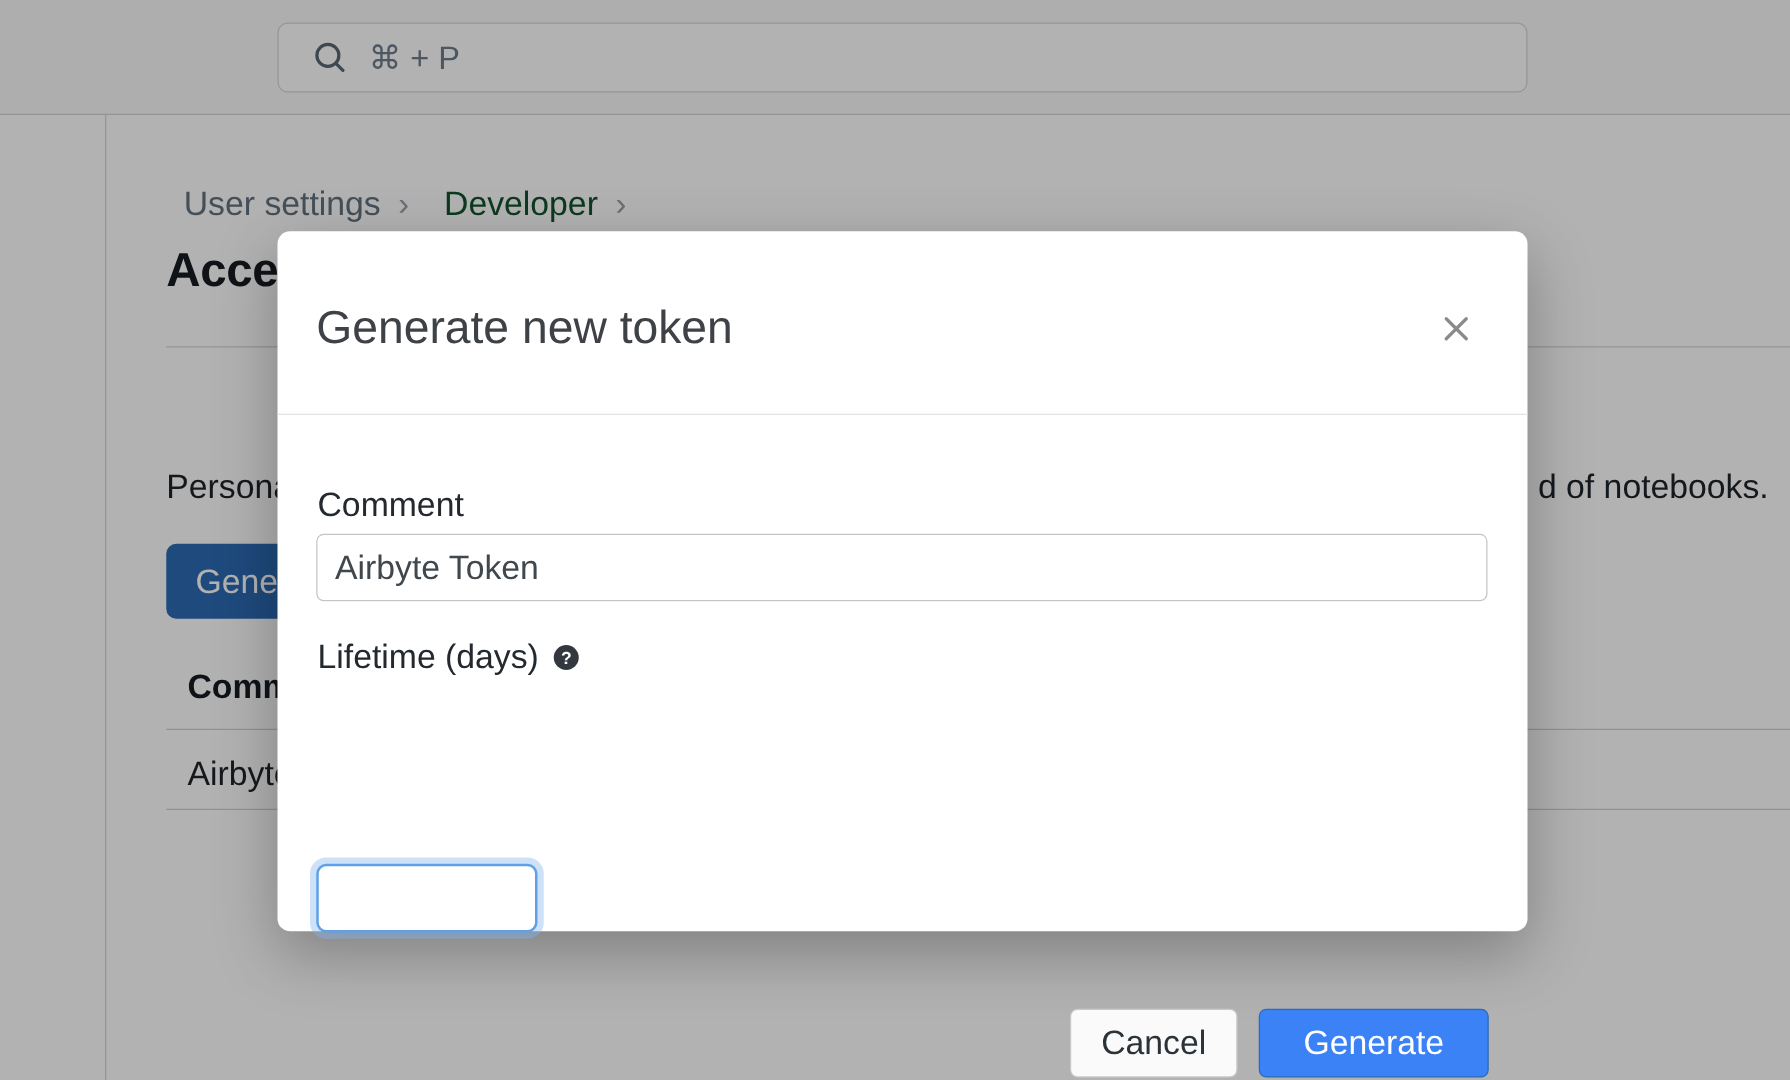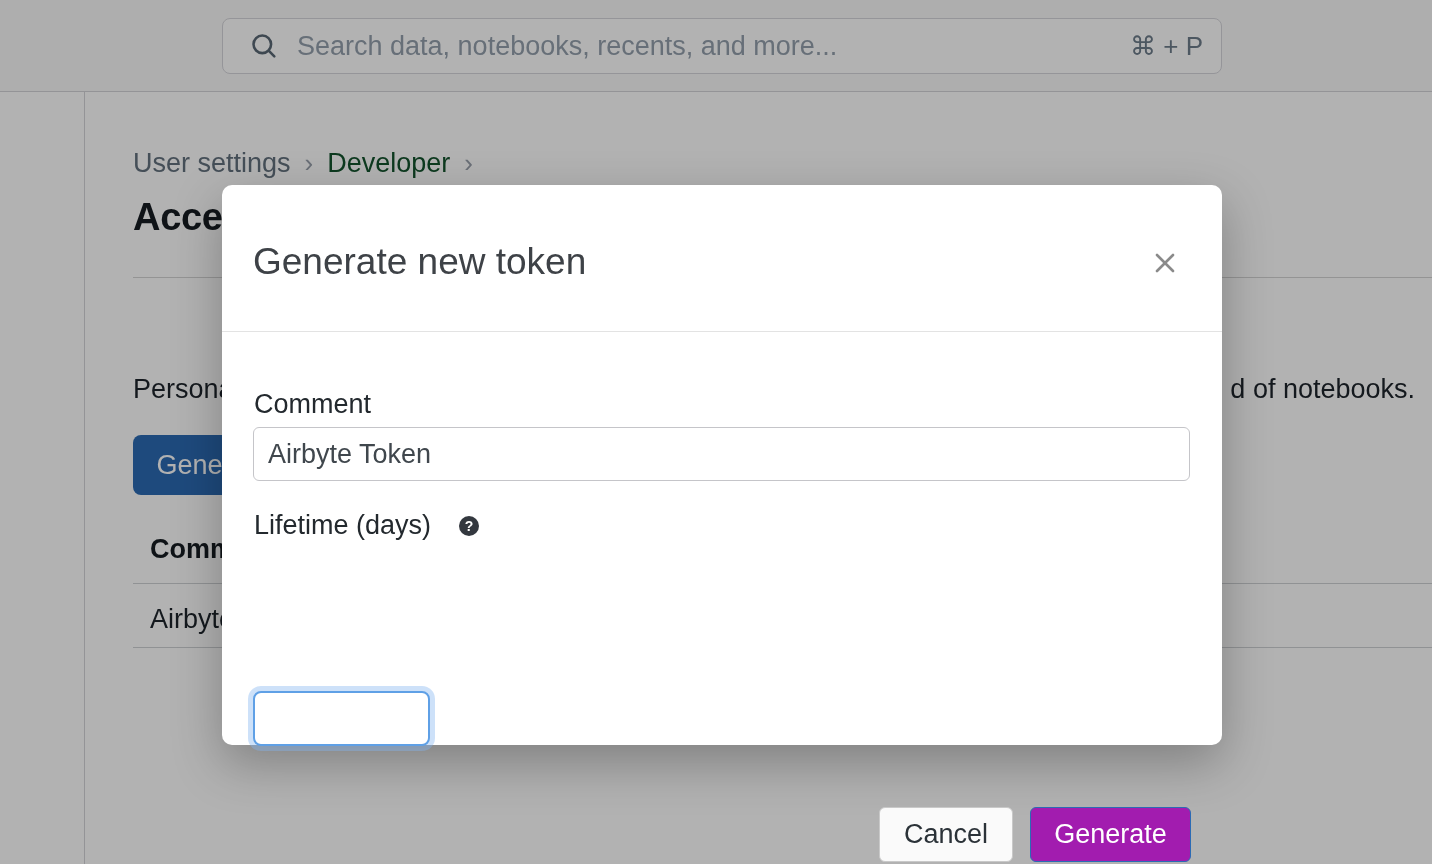--- a/index.html
+++ b/index.html
@@ -25,21 +25,21 @@
   }
   .search-input::placeholder{color:#94a0ad;opacity:1;}
   .search-shortcut{flex:0 0 auto;font-size:26px;color:#6e7d8b;}
 
   .sidebar-divider{position:absolute;left:84px;top:92px;bottom:0;width:1px;background:#d4d4d9;}
 
   .breadcrumb{
     position:absolute;left:133px;top:148px;display:flex;align-items:center;gap:14px;
     font-size:27px;line-height:31px;
   }
-  .crumb{color:#63717e;cursor:pointer;}
+  .crumb{color:#63717e;cursor:pointer;margin-left:14px;}
   .crumb.link{color:#14532d;}
   .crumb-sep{color:#98a0ab;font-size:26px;}
 
   .page-title{
     position:absolute;left:133px;top:195px;margin:0;
     font-size:38px;line-height:44px;font-weight:700;color:#161C22;letter-spacing:-0.3px;
   }
   .heading-divider{position:absolute;left:133px;top:277px;width:1299px;height:1px;background:#d5d5d5;}
 
   .desc-left{position:absolute;left:133px;top:374px;font-size:27px;line-height:31px;color:#1e242b;white-space:nowrap;}
@@ -71,48 +71,47 @@
     display:flex;align-items:center;justify-content:center;cursor:pointer;background:none;border:none;padding:0;
   }
   .modal-body{position:relative;height:412px;}
   .field-label{font-size:27px;line-height:31px;color:#23292e;white-space:nowrap;}
   .label-comment{position:absolute;left:32px;top:57px;}
   .input-comment{
     position:absolute;left:31px;top:95px;width:937px;height:54px;box-sizing:border-box;
     border:1px solid #c5c5c9;border-radius:6px;padding:0 14px;
     font-family:inherit;font-size:27px;color:#40474d;outline:none;background:#fff;
   }
-  .label-lifetime-row{position:absolute;left:32px;top:178px;display:flex;align-items:center;gap:28px;}
+  .label-lifetime-row{position:absolute;left:32px;top:178px;display:flex;align-items:center;gap:12px;}
   .help-circle{
     width:20px;height:20px;border-radius:50%;background:#33383f;color:#ffffff;
     font-size:14px;font-weight:700;display:flex;align-items:center;justify-content:center;cursor:pointer;
   }
   .input-lifetime{
     position:absolute;left:31px;top:359px;width:177px;height:55px;box-sizing:border-box;
     border:2px solid #5fa0e6;border-radius:8px;padding:0 14px;
     font-family:inherit;font-size:27px;color:#40474d;outline:none;background:#fff;
     box-shadow:0 0 0 5px rgba(130,180,240,0.40);
   }
   .modal-footer{position:absolute;right:31px;top:475px;display:flex;gap:17px;}
   .btn{height:55px;border-radius:6px;font-family:inherit;font-size:27px;cursor:pointer;white-space:nowrap;}
   .btn-cancel{width:134px;background:#fafafa;border:1px solid #c9c9c9;color:#2b3238;}
-  .btn-primary{width:161px;background:#a21caf;border:1px solid #2b6bb4;color:#ffffff;}
+  .btn-primary{width:184px;background:#3b82f6;border:1px solid #2b6bb4;color:#ffffff;}
 </style>
 </head>
 <body>
 
 <div>
 
   <header class="topbar">
     <div class="searchbar">
       <svg class="search-icon" width="31" height="31" viewBox="0 0 24 24">
         <circle cx="10.3" cy="10.3" r="6.8" fill="none" stroke="#5a6875" stroke-width="2"></circle>
         <line x1="15.4" y1="15.4" x2="19.6" y2="19.6" stroke="#5a6875" stroke-width="2" stroke-linecap="round"></line>
       </svg>
-      <input class="search-input" type="text" placeholder="Search data, notebooks, recents, and more..." style="">
       <span class="search-shortcut">⌘ + P</span>
     </div>
   </header>
 
   <div class="sidebar-divider"></div>
 
   <nav class="breadcrumb">
     <span class="crumb">User settings</span>
     <span class="crumb-sep">›</span>
     <span class="crumb link">Developer</span>

